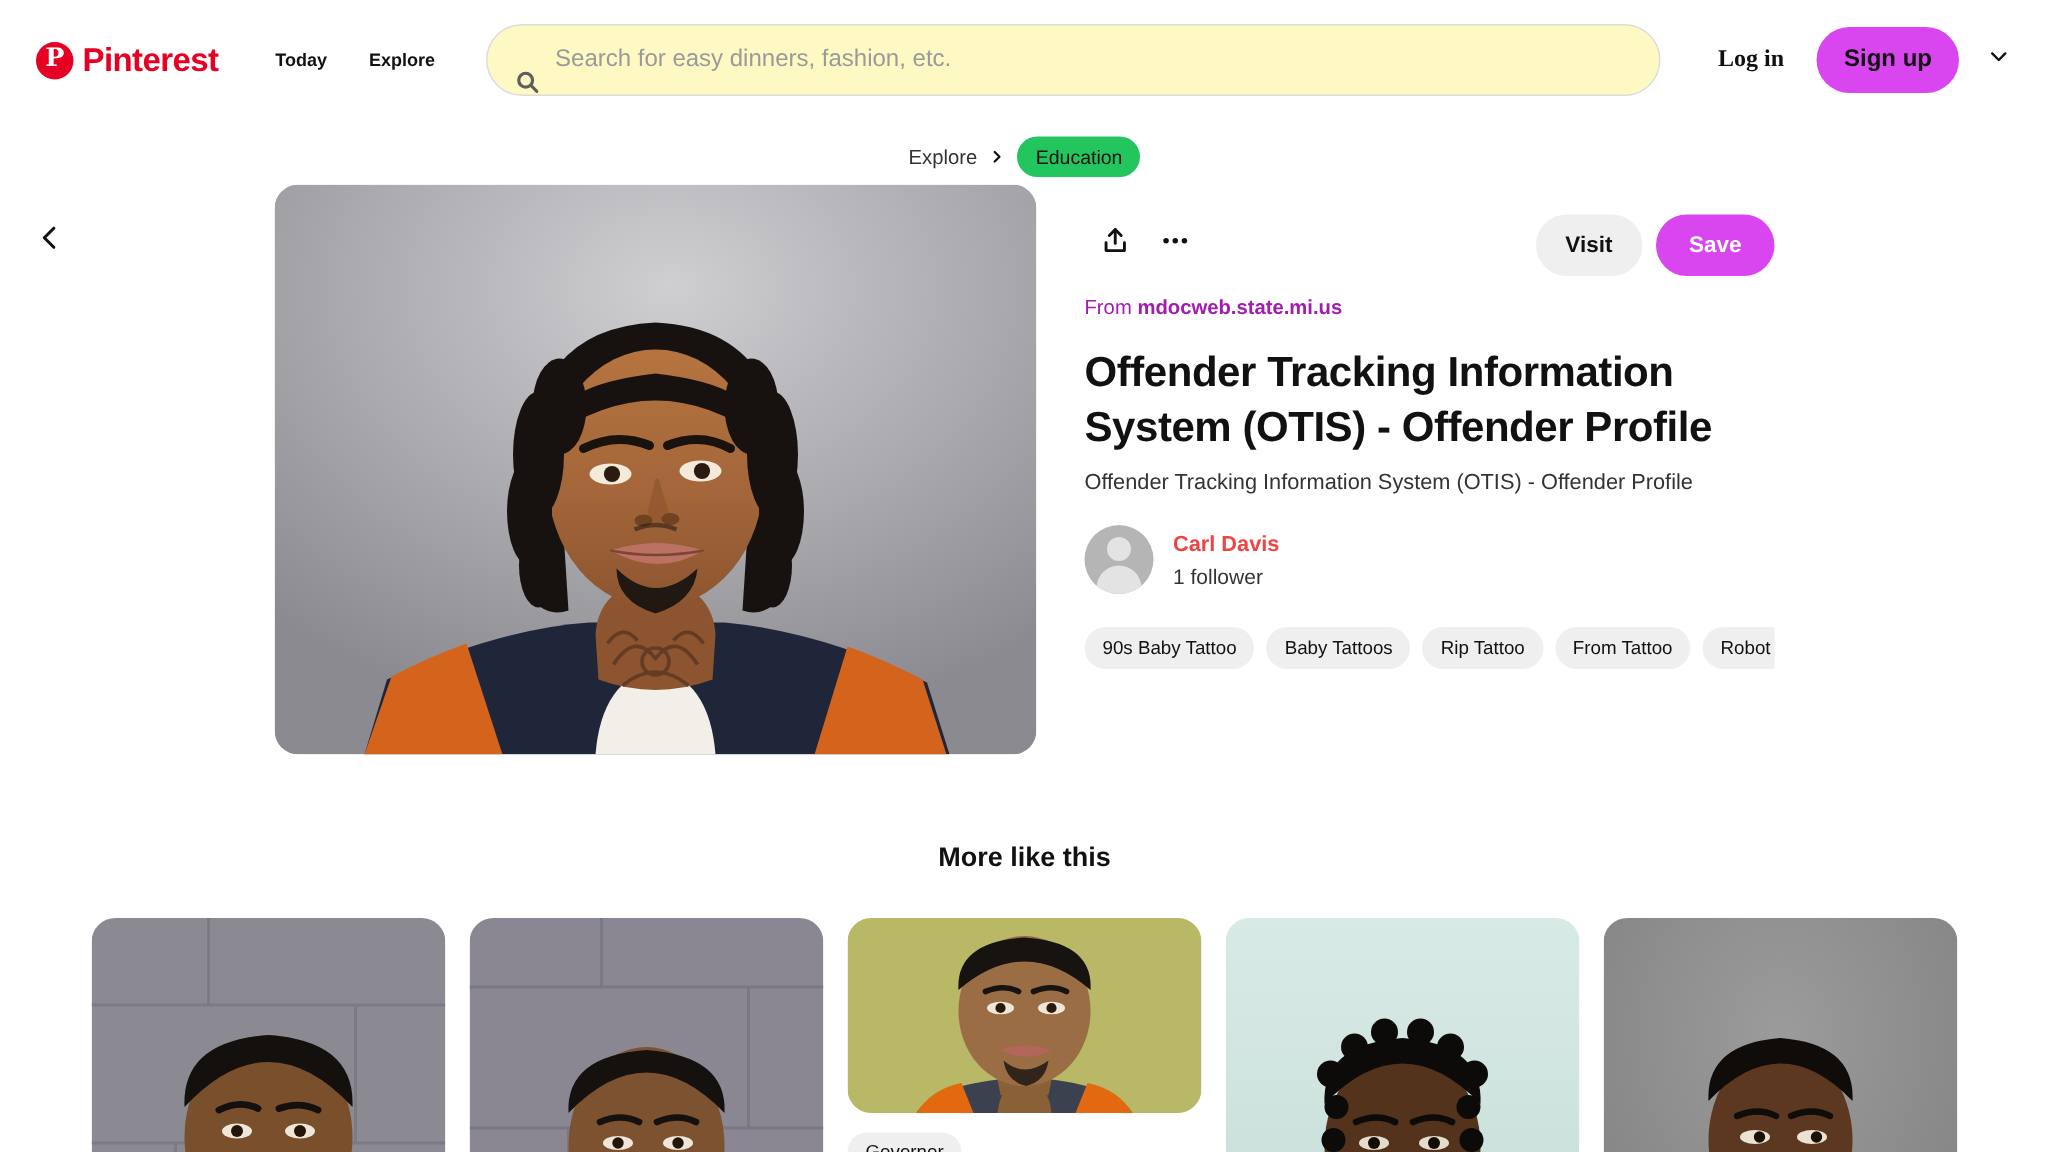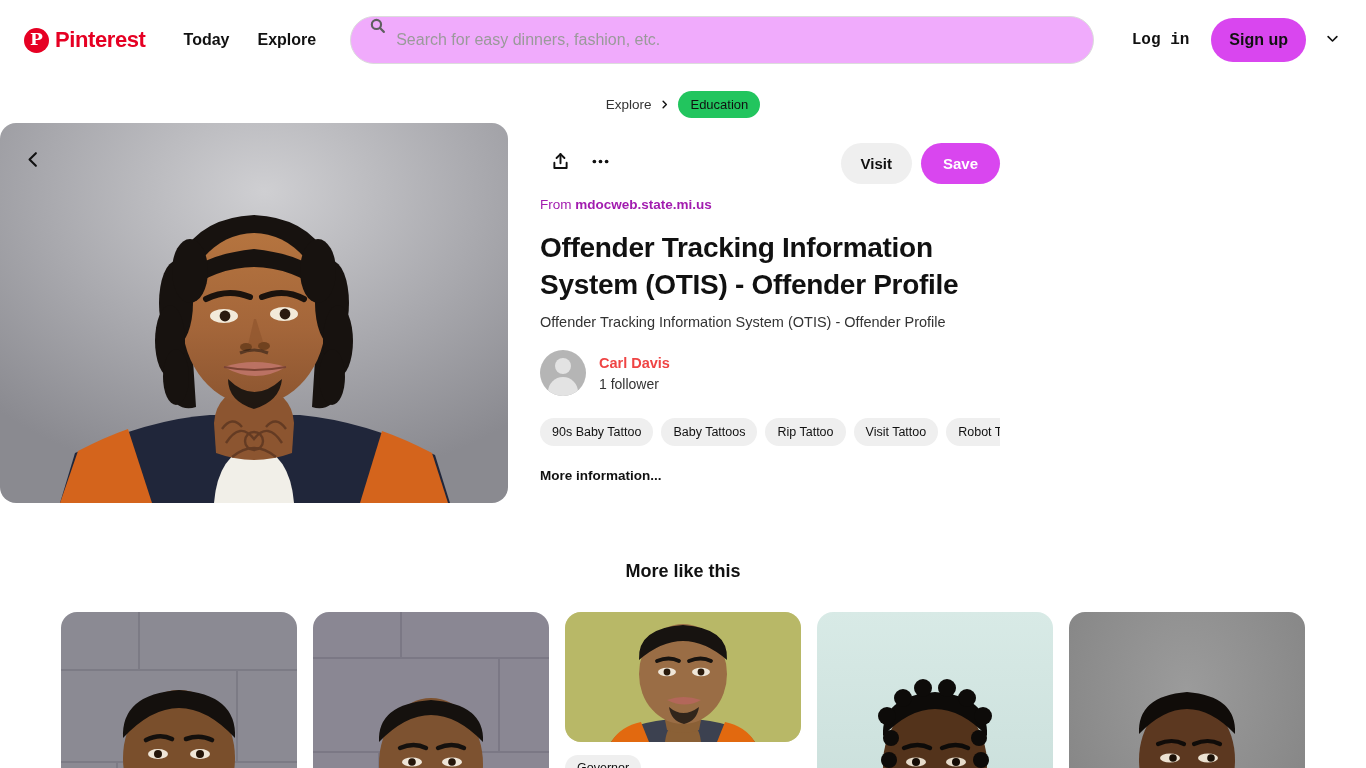--- a/index.html
+++ b/index.html
@@ -41,64 +41,64 @@
     line-height: 1;
     padding-bottom: 1px;
   }
   .logo-text {
     color: #e60023;
     font-size: 22px;
     font-weight: bold;
     letter-spacing: -0.4px;
   }
   .nav-link {
-    font-size: 16px;
+    font-size: 12px;
     font-weight: bold;
     color: #111111;
     padding: 10px 14px;
     border-radius: 22px;
     cursor: pointer;
     white-space: nowrap;
   }
   #nav-today { margin-left: 18px; }
 
   .search-wrap {
     flex: 1;
     margin: 0 16px 0 20px;
     position: relative;
     max-width: 843px;
   }
   .search-box {
     width: 100%;
     height: 48px;
     border: 1px solid #dcdcdc;
     border-radius: 24px;
-    background: #f0abfc;
+    background: #fef9c3;
     display: flex;
-    align-items: flex-start;
+    align-items: flex-end;
     padding: 0 16px 0 18px;
     gap: 10px;
   }
   .search-icon { flex: 0 0 auto; color: #5f5f5f; display: flex; }
   .search-input {
     border: none; outline: none; background: transparent;
     font-family: "Liberation Sans", sans-serif;
     font-size: 16px;
     color: #111;
     width: 100%;
     height: 100%;
   }
   .search-input::placeholder { color: #9a9a9a; }
 
   .hdr-right { display: flex; align-items: center; gap: 2px; margin-left: 6px; }
   .btn-login {
     font-size: 16px; font-weight: bold; color: #111111;
     padding: 13px 16px; border-radius: 24px; cursor: pointer;
     background: transparent; border: none;
-    font-family: Liberation Mono, monospace;
+    font-family: Liberation Serif, serif;
   }
   .btn-signup {
     font-size: 16px; font-weight: bold; color: #111111;
     padding: 13px 18px; border-radius: 24px; cursor: pointer;
     background: #d946ef; border: none;
     font-family: "Liberation Sans", sans-serif;
     margin-left: 4px;
   }
   .chev-btn {
     width: 36px; height: 36px;
@@ -133,20 +133,21 @@
     width: 34px; height: 34px;
     display: flex; align-items: center; justify-content: center;
     border-radius: 50%;
     cursor: pointer;
     color: #111;
   }
 
   
   .pin-wrap {
     display: flex;
+    justify-content: center;
     margin-top: 1px;
     gap: 32px;
   }
   .pin-closeup {
     width: 508px;
     height: 380px;
     border-radius: 16px;
     overflow: hidden;
     flex: 0 0 auto;
   }
@@ -451,26 +452,25 @@
       <div>
         <div class="user-name">Carl Davis</div>
         <div class="user-followers">1 follower</div>
       </div>
     </div>
 
     <div class="tag-row">
       <span class="tag-pill">90s Baby Tattoo</span>
       <span class="tag-pill">Baby Tattoos</span>
       <span class="tag-pill">Rip Tattoo</span>
-      <span class="tag-pill">Visit Tattoo</span>
+      <span class="tag-pill">From Tattoo</span>
       <span class="tag-pill">Robot Tattoo</span>
 
     </div>
 
-    <div class="more-info">More information...</div>
   </div>
 </div>
 
 <div class="mlt-title">More like this</div>
 
 <div class="grid">
 
   <div class="grid-item">
     <div class="grid-img" style="height:300px">
       <svg viewBox="0 0 236 300" preserveAspectRatio="xMidYMid slice">

